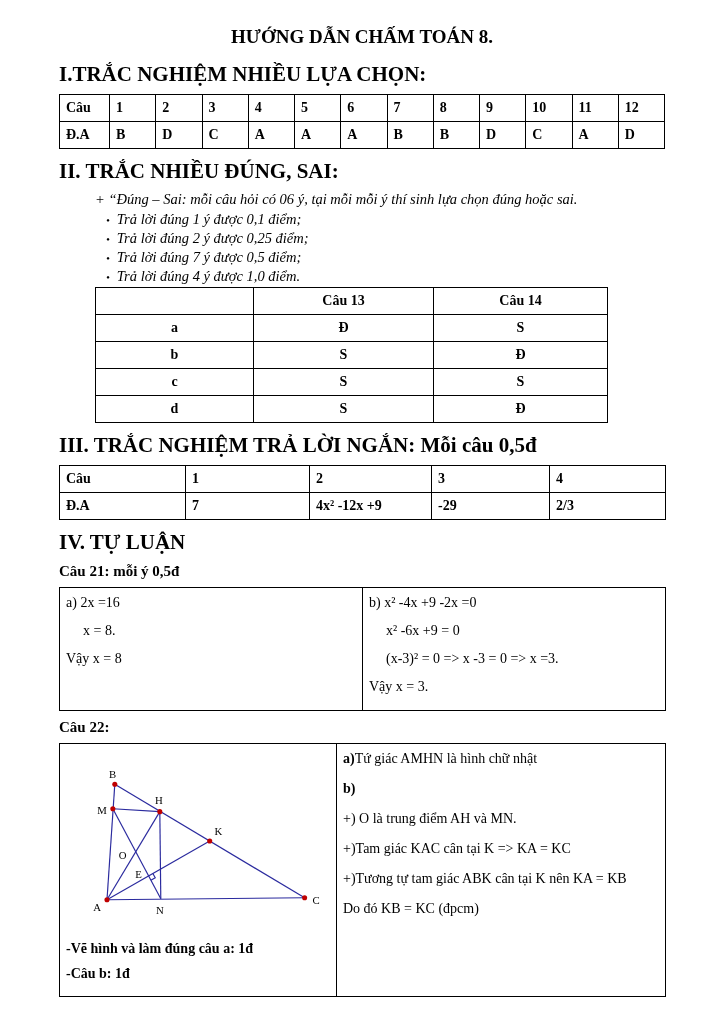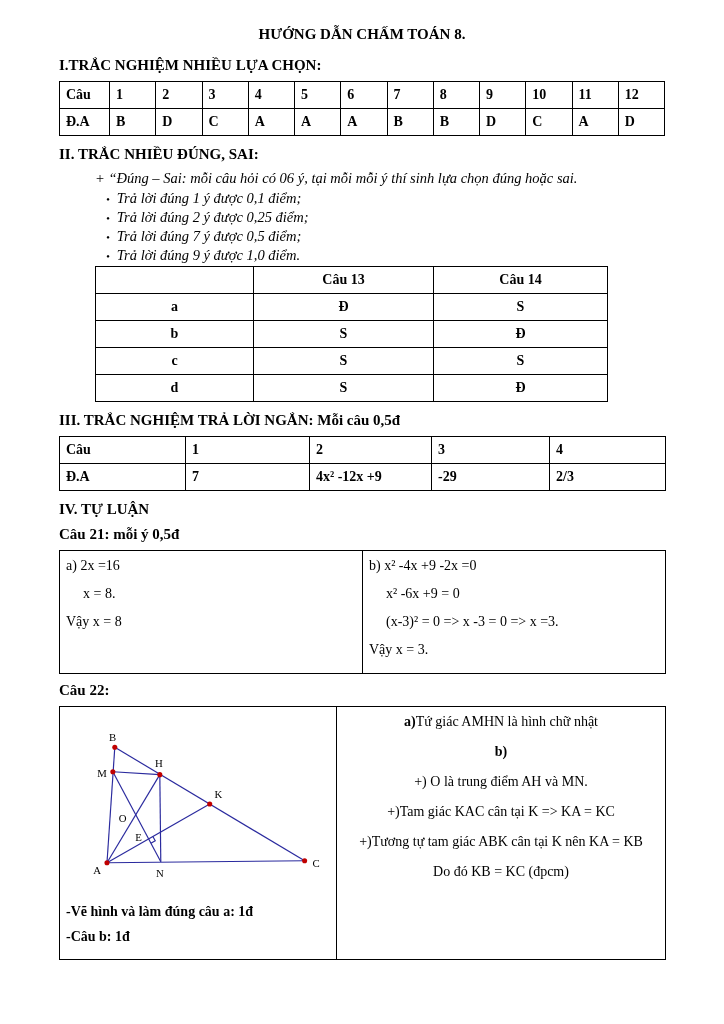--- a/index.html
+++ b/index.html
@@ -6,22 +6,22 @@
   body {
     width: 724px; height: 1024px;
     background: var(--page-bg, #ffffff);
     color: var(--text-color, #000000);
     font-family: "Liberation Serif", "DejaVu Serif", serif;
     font-size: 15px;
     overflow: hidden;
   }
   .page { padding: 26px 59px 10px 59px; }
 
-  .doc-title { text-align: center; font-weight: bold; font-size: 15px; margin: 0 0 14px 0; }
-  .sec-heading { font-weight: bold; font-size: 15px; margin: 10px 0 7px 0; }
+  .doc-title { text-align: center; font-weight: bold; font-size: 19px; margin: 0 0 14px 0; }
+  .sec-heading { font-weight: bold; font-size: 21px; margin: 10px 0 7px 0; }
   .sub-heading { font-weight: bold; font-size: 15px; margin: 8px 0 7px 0; }
 
   table.grid { border-collapse: collapse; table-layout: fixed; }
   table.grid td { border: 1px solid var(--table-border, #000); padding: 5px 6px; font-size: 14px; overflow: hidden; }
   table.bold-cells td { font-weight: bold; }
 
   .mc-table { width: 606px; }
   .tf-table { width: 512px; margin-left: 36px; }
   .tf-table td { text-align: center; }
   .short-table { width: 606px; }
@@ -31,21 +31,21 @@
   .bullet-line { margin-bottom: 1px; }
   .bullet-dot { margin-right: 7px; font-size: 11px; }
 
   .work-table { width: 606px; }
   .work-table td { vertical-align: top; padding: 8px 10px; font-size: 15px; }
   .work-line { line-height: 19px; margin-bottom: 9px; }
   .work-line.indent { margin-left: 17px; }
 
   .q22-table { width: 606px; }
   .q22-table td { vertical-align: top; padding: 8px 9px; font-size: 15px; }
-  .answer-line { line-height: 20px; margin-bottom: 10px; text-align: center; }
+  .answer-line { line-height: 20px; margin-bottom: 10px; }
   .answer-line .bold-prefix { font-weight: bold; }
 
   .fig-wrap { padding: 2px 0 0 2px; }
   .fig-notes { font-weight: bold; margin-top: 4px; }
   .fig-note-line { margin-bottom: 9px; }
 
   .fig-lines line, .fig-lines polyline {
     stroke: var(--figure-line, #2a2a9e); stroke-width: 1.2; fill: none;
   }
   .fig-dots circle { fill: var(--figure-dot, #c00000); }
@@ -103,21 +103,21 @@
   </table>
 
   <div class="sec-heading">II. TRẮC NHIỀU ĐÚNG, SAI:</div>
 
   <div class="note-line">+ “Đúng – Sai: mỗi câu hỏi có 06 ý, tại mỗi mỗi ý thí sinh lựa chọn đúng hoặc sai.</div>
 
   <div class="bullets">
     <div class="bullet-line"><span class="bullet-dot">•</span><span class="bullet-text">Trả lời đúng 1 ý được 0,1 điểm;</span></div>
     <div class="bullet-line"><span class="bullet-dot">•</span><span class="bullet-text">Trả lời đúng 2 ý được 0,25 điểm;</span></div>
     <div class="bullet-line"><span class="bullet-dot">•</span><span class="bullet-text">Trả lời đúng 7 ý được 0,5 điểm;</span></div>
-    <div class="bullet-line"><span class="bullet-dot">•</span><span class="bullet-text">Trả lời đúng 9 ý được 1,0 điểm.</span></div>
+    <div class="bullet-line"><span class="bullet-dot">•</span><span class="bullet-text">Trả lời đúng 4 ý được 1,0 điểm.</span></div>
   </div>
 
   <table class="grid bold-cells tf-table">
     <colgroup>
       <col style="width:158px">
       <col style="width:180px">
       <col style="width:174px">
     </colgroup>
     <tbody>
         <tr>

